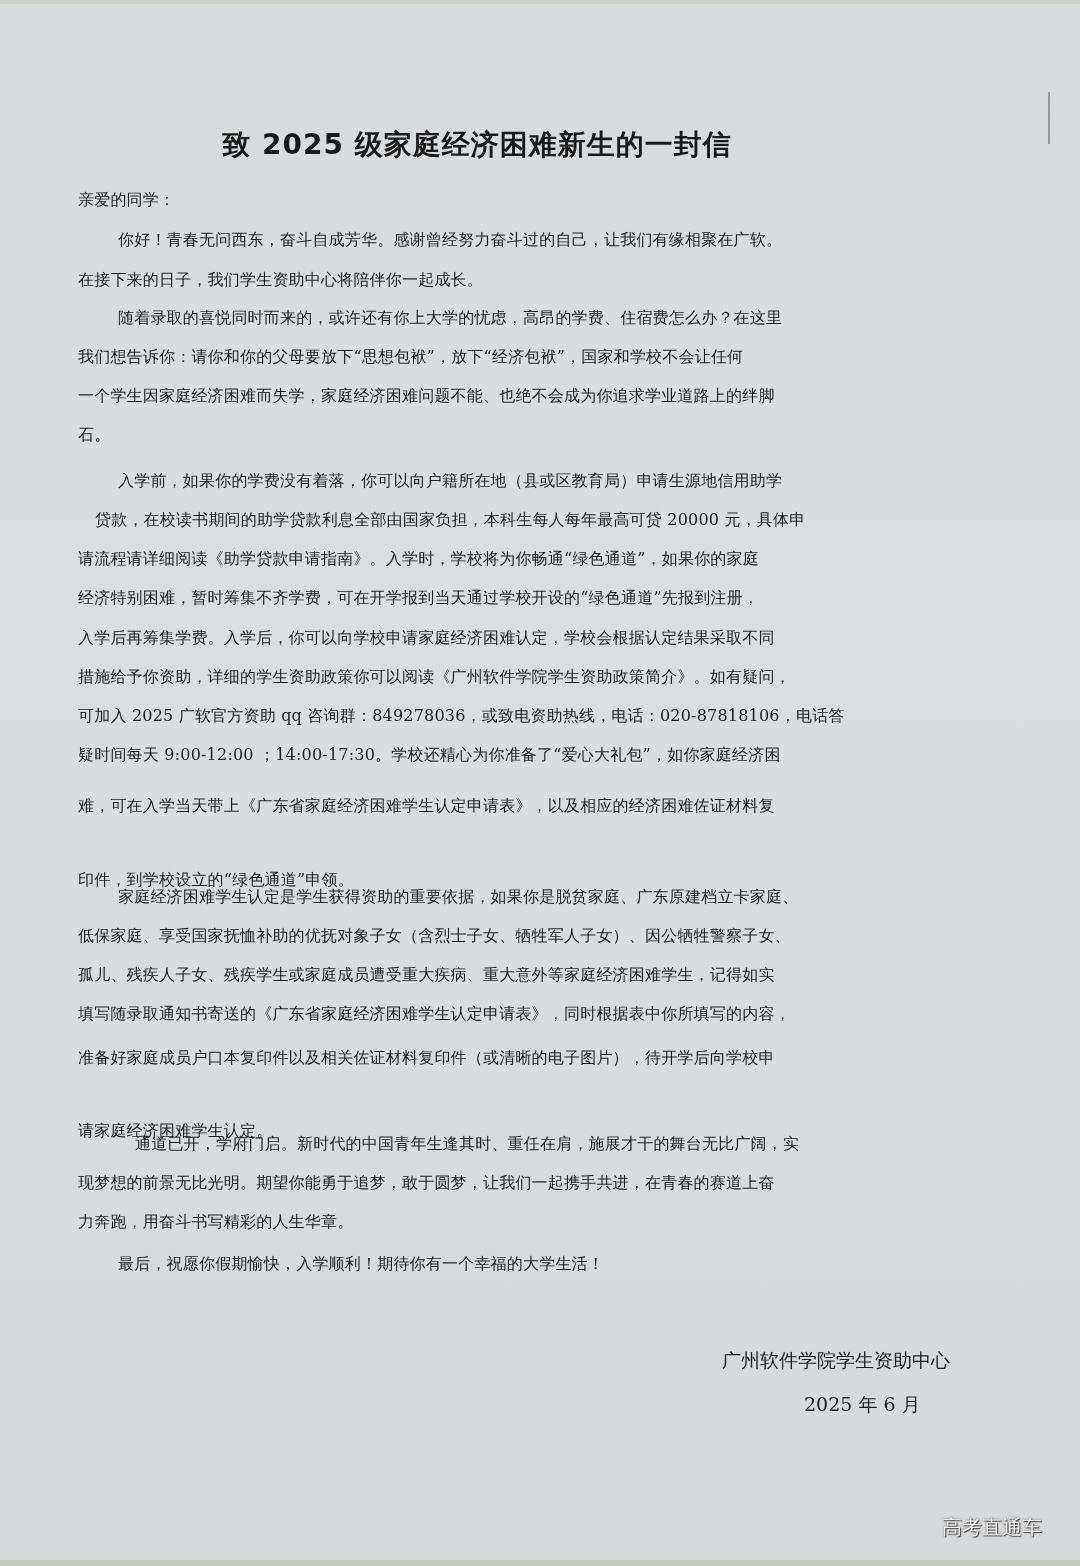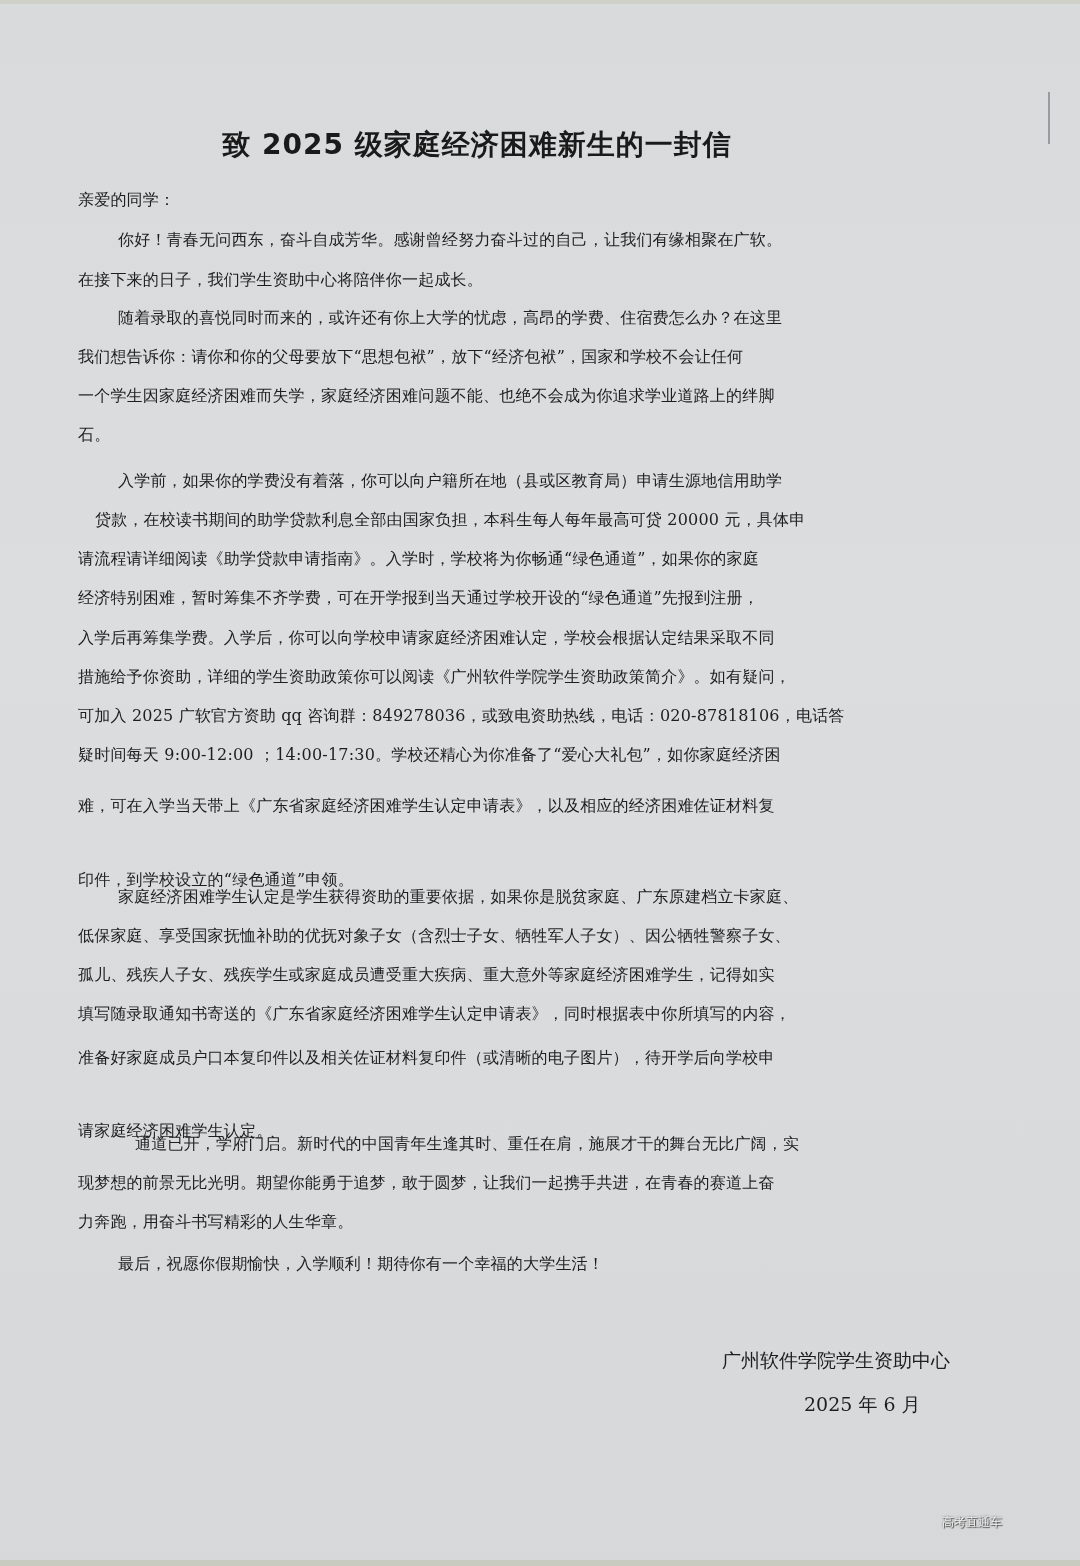--- a/index.html
+++ b/index.html
@@ -36,21 +36,21 @@
   .line {
     position: absolute; left: 78px; font-size: 16px; white-space: nowrap;
     letter-spacing: 0.2px;
   }
   .signature {
     position: absolute; font-size: 19px; white-space: nowrap;
   }
   .watermark {
     position: absolute; left: 942px; top: 1514px;
     font-family: "DejaVu Sans", "Liberation Sans", sans-serif;
-    font-size: 12px; color: #f4f4f4;
+    font-size: 20px; color: #f4f4f4;
     text-shadow: 0 0 2px #555, 1px 1px 1px #444;
   }
 </style>
 </head>
 <body>
 
 <div class="page">
   <div class="top-strip"></div>
   <div class="edge-mark"></div>
 

